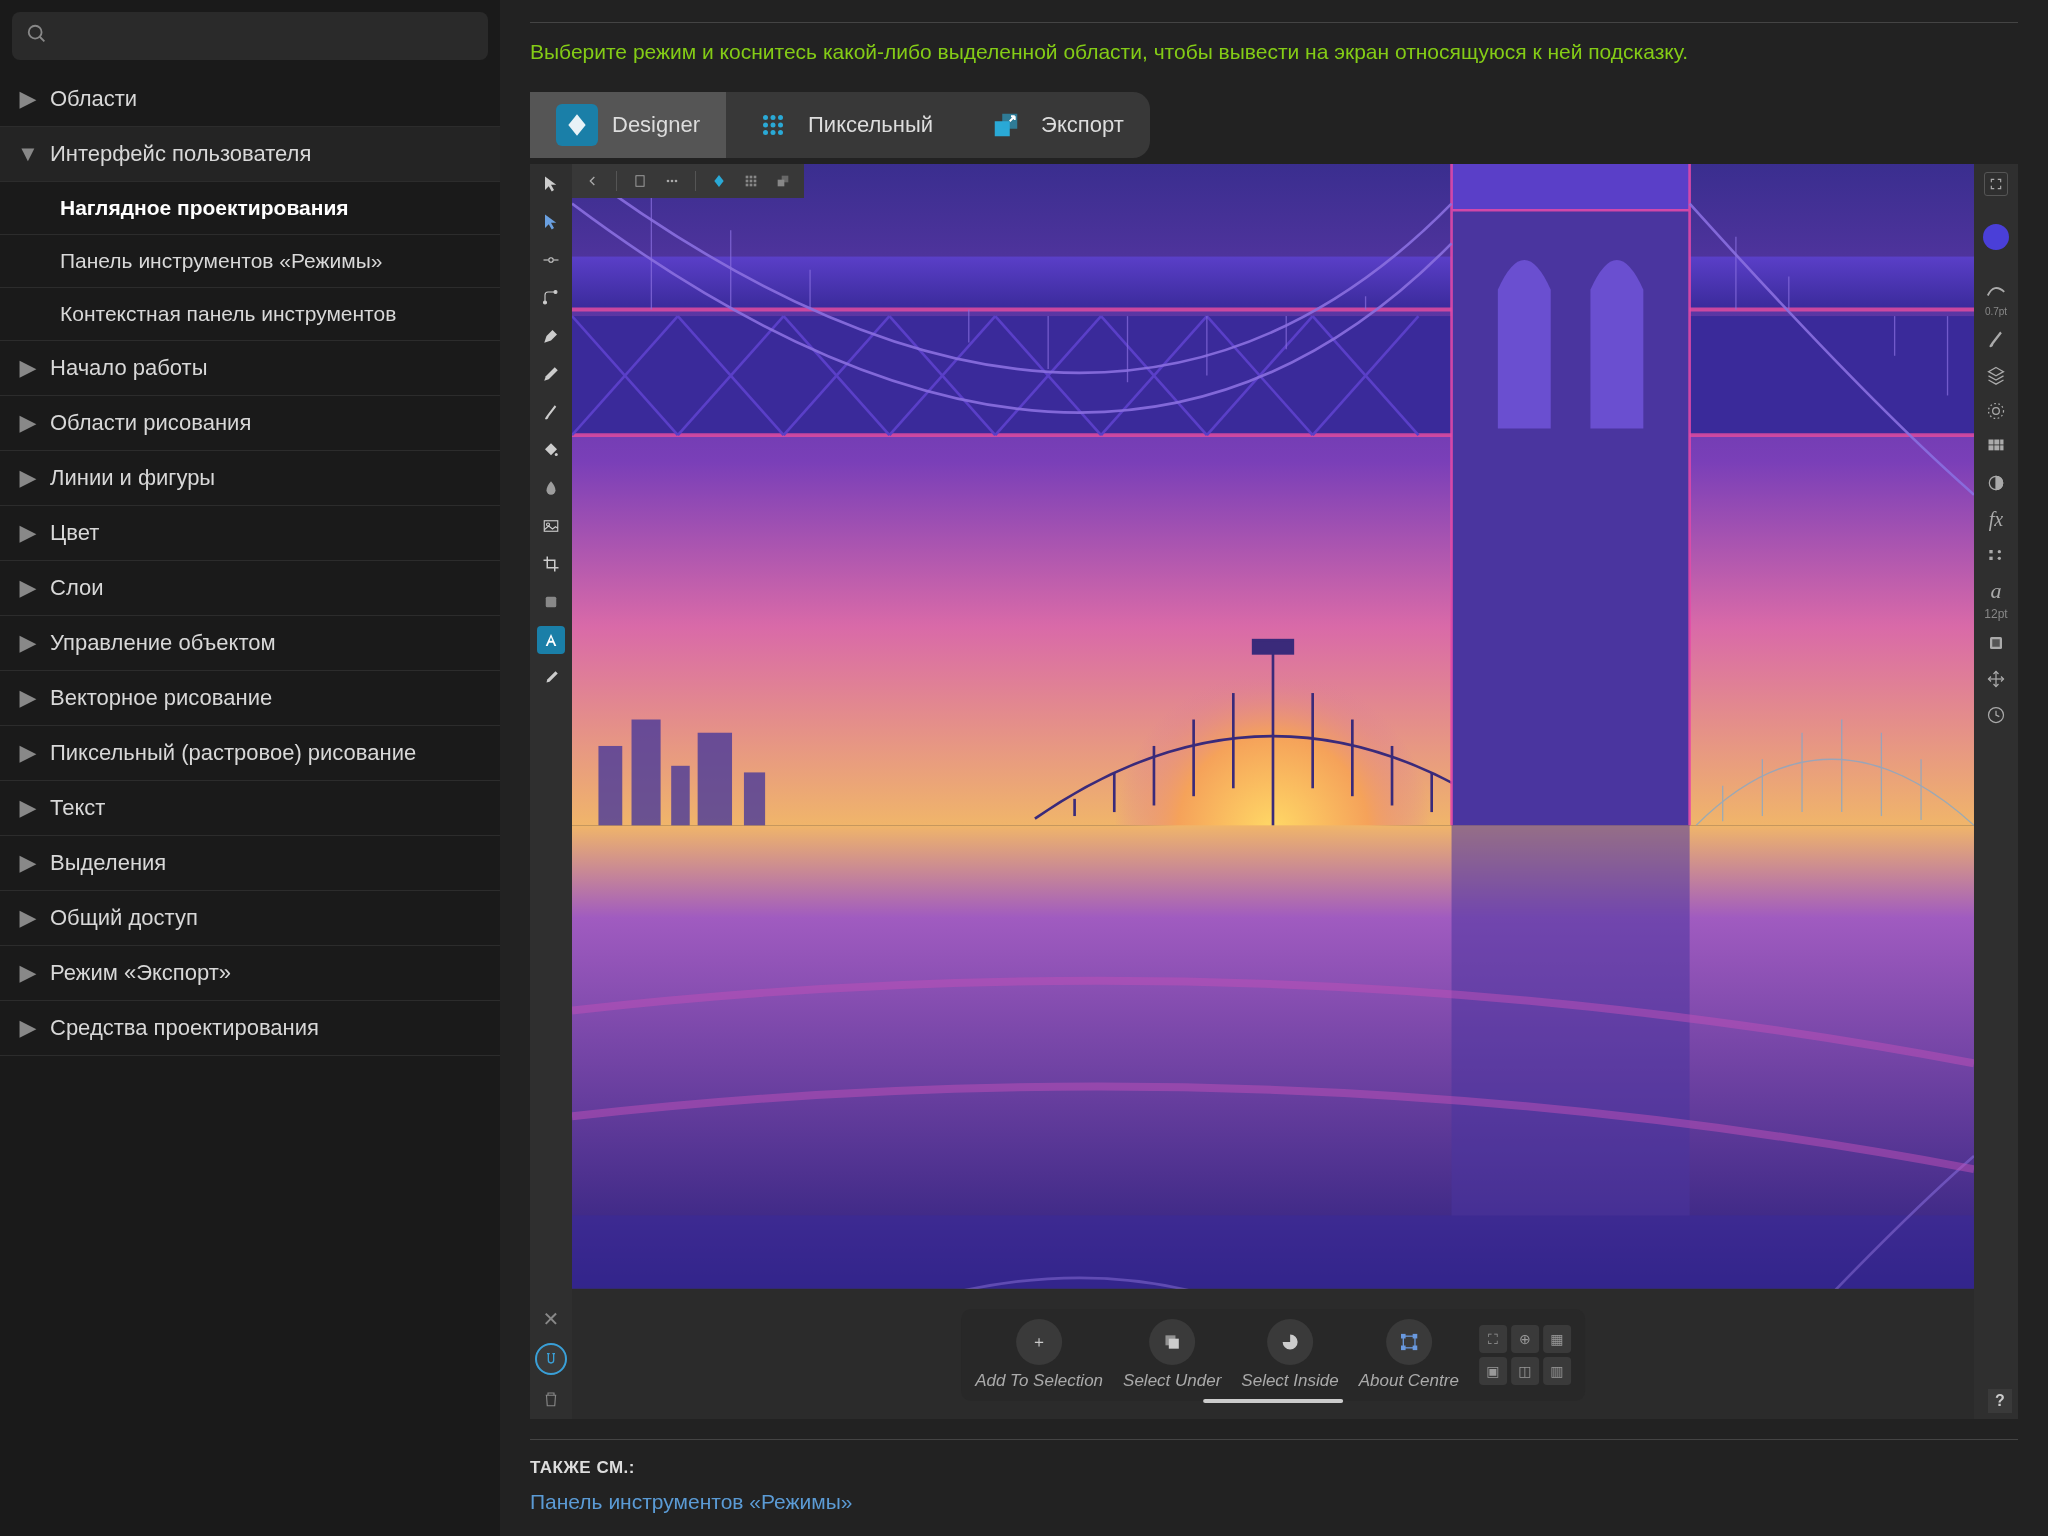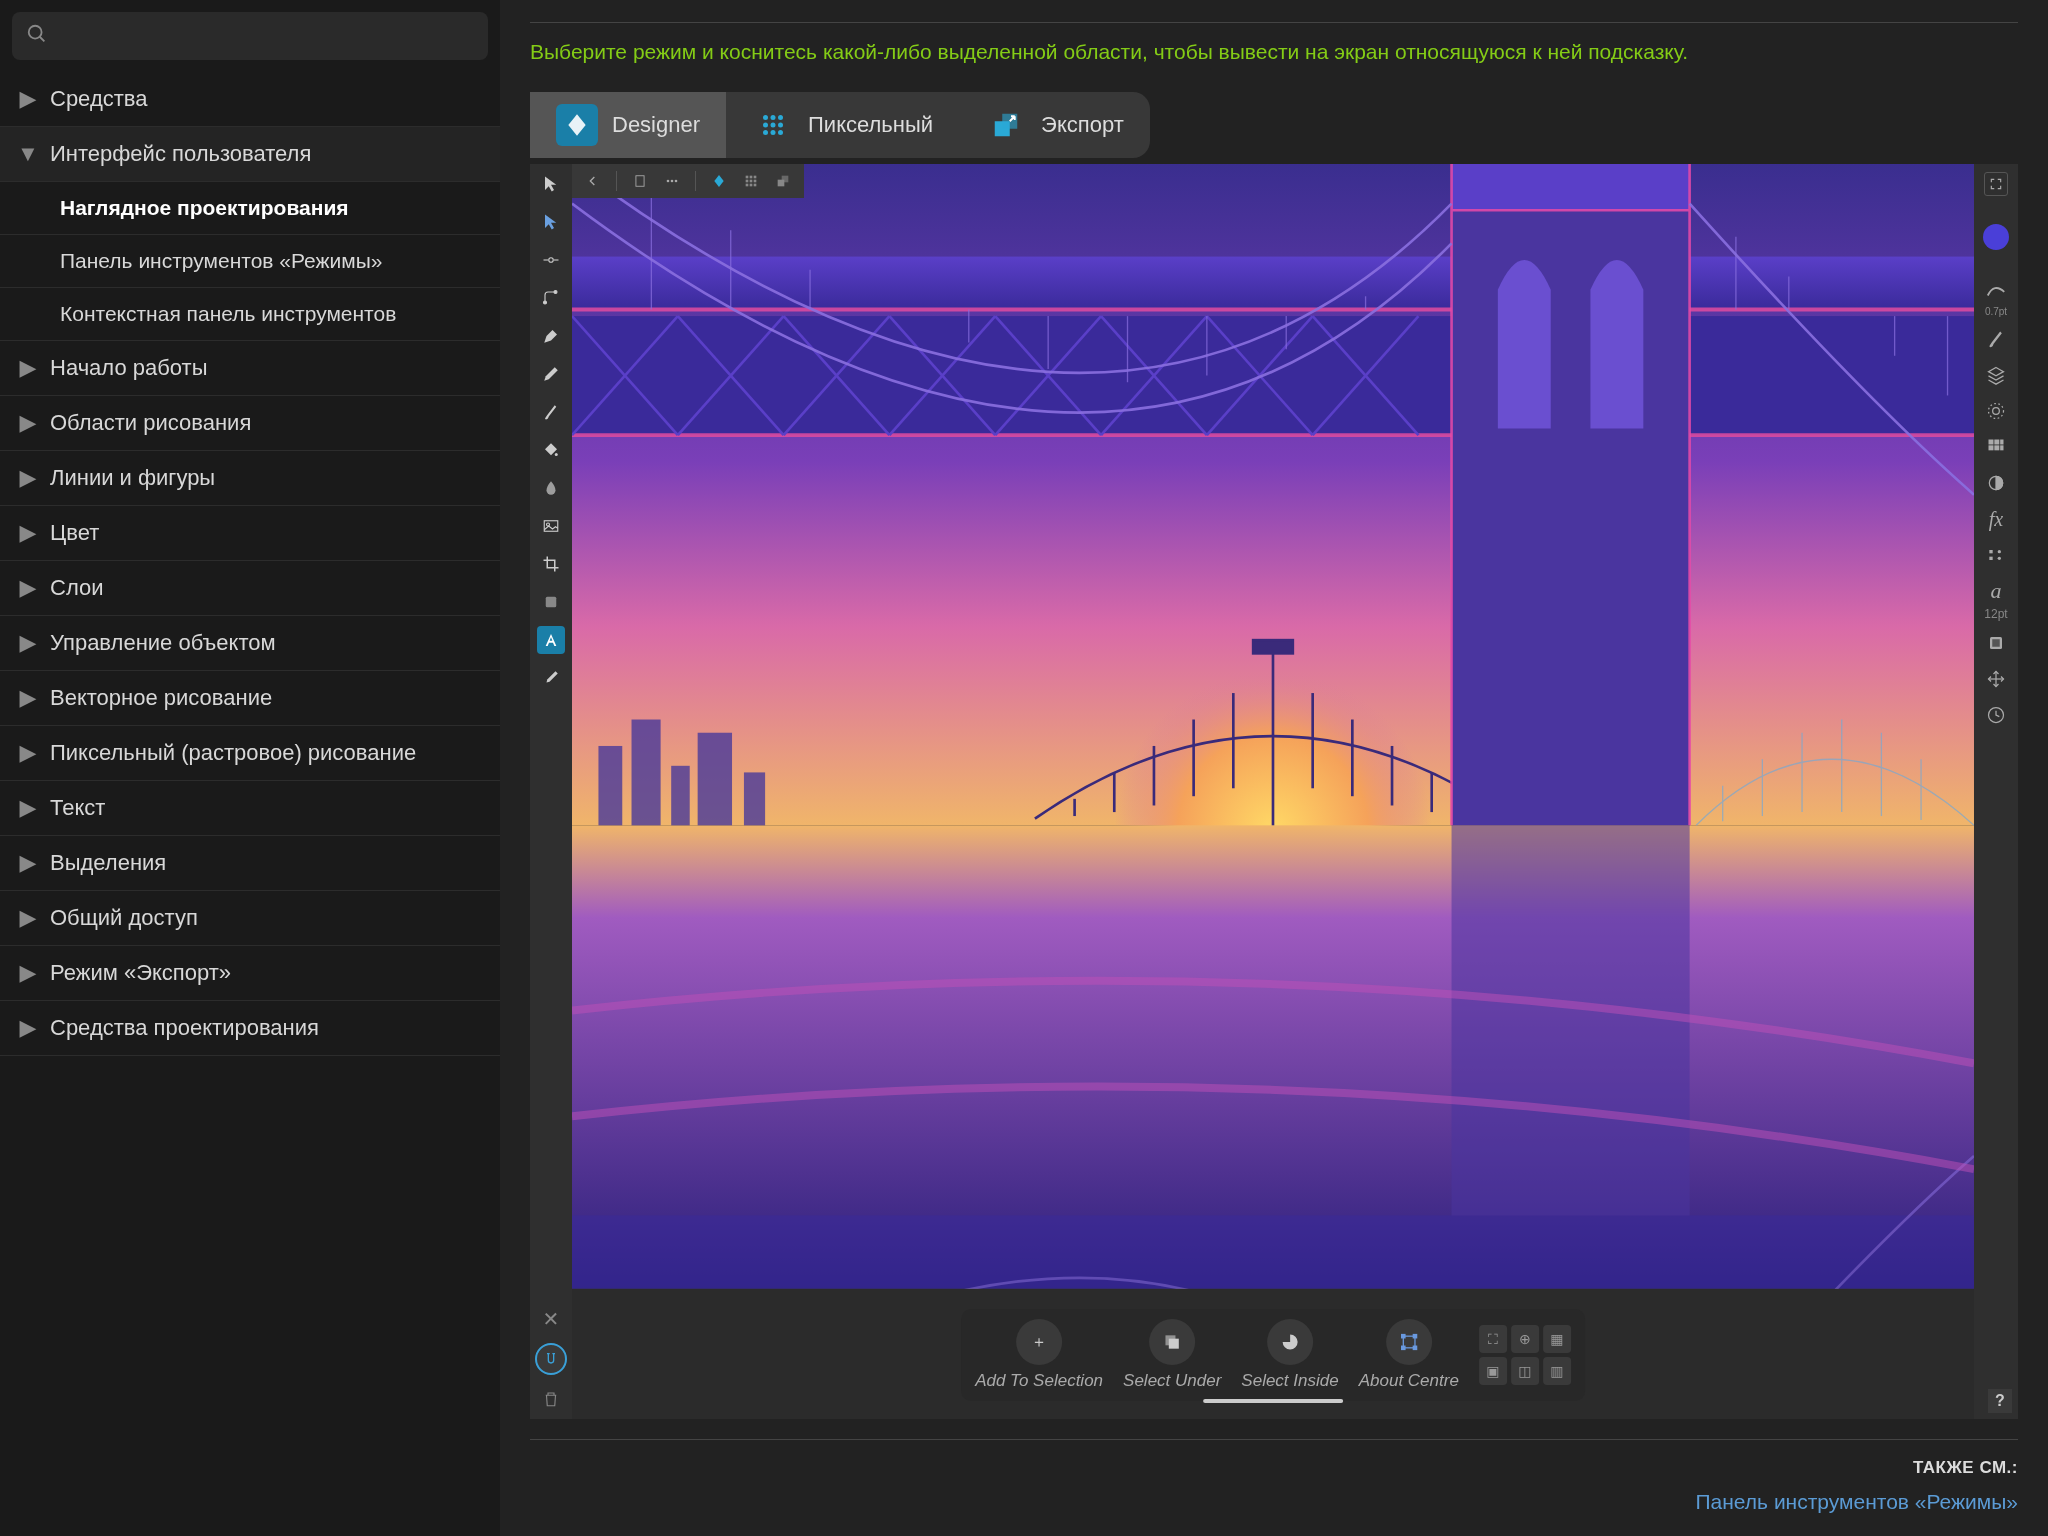--- a/index.html
+++ b/index.html
@@ -233,21 +233,20 @@
 }
 .right-font-label {
   font-size: 12px; color: #888; margin-top: -6px;
 }
 .circle-color {
   width: 26px; height: 26px; border-radius: 50%;
   background: #4a3fd8;
 }
 .footer-section {
   margin-top: 20px;
-  text-align: right;
 }
 .see-also-title {
   font-size: 17px;
   font-weight: 700;
   color: #ddd;
   letter-spacing: 0.5px;
   margin-bottom: 12px;
 }
 .see-also-link {
   color: #5b9bd5;
@@ -285,21 +284,21 @@
         <svg viewBox="0 0 24 24" fill="none" stroke="#888" stroke-width="2">
             <circle cx="10" cy="10" r="7"></circle>
             <line x1="20" y1="20" x2="15" y2="15"></line>
           </svg>
       </span>
     </div>
   </div>
   <div class="nav">
     <div class="nav-item">
       <span class="chev">▶</span>
-      <span>Средства</span>
+      <span>Области</span>
     </div>
     <div class="nav-item expanded">
       <span class="chev">▼</span>
       <span>Интерфейс пользователя</span>
     </div>
     <div class="nav-item sub active">
       <span>Наглядное проектирования</span>
     </div>
     <div class="nav-item sub">
       <span>Панель инструментов «Режимы»</span>

